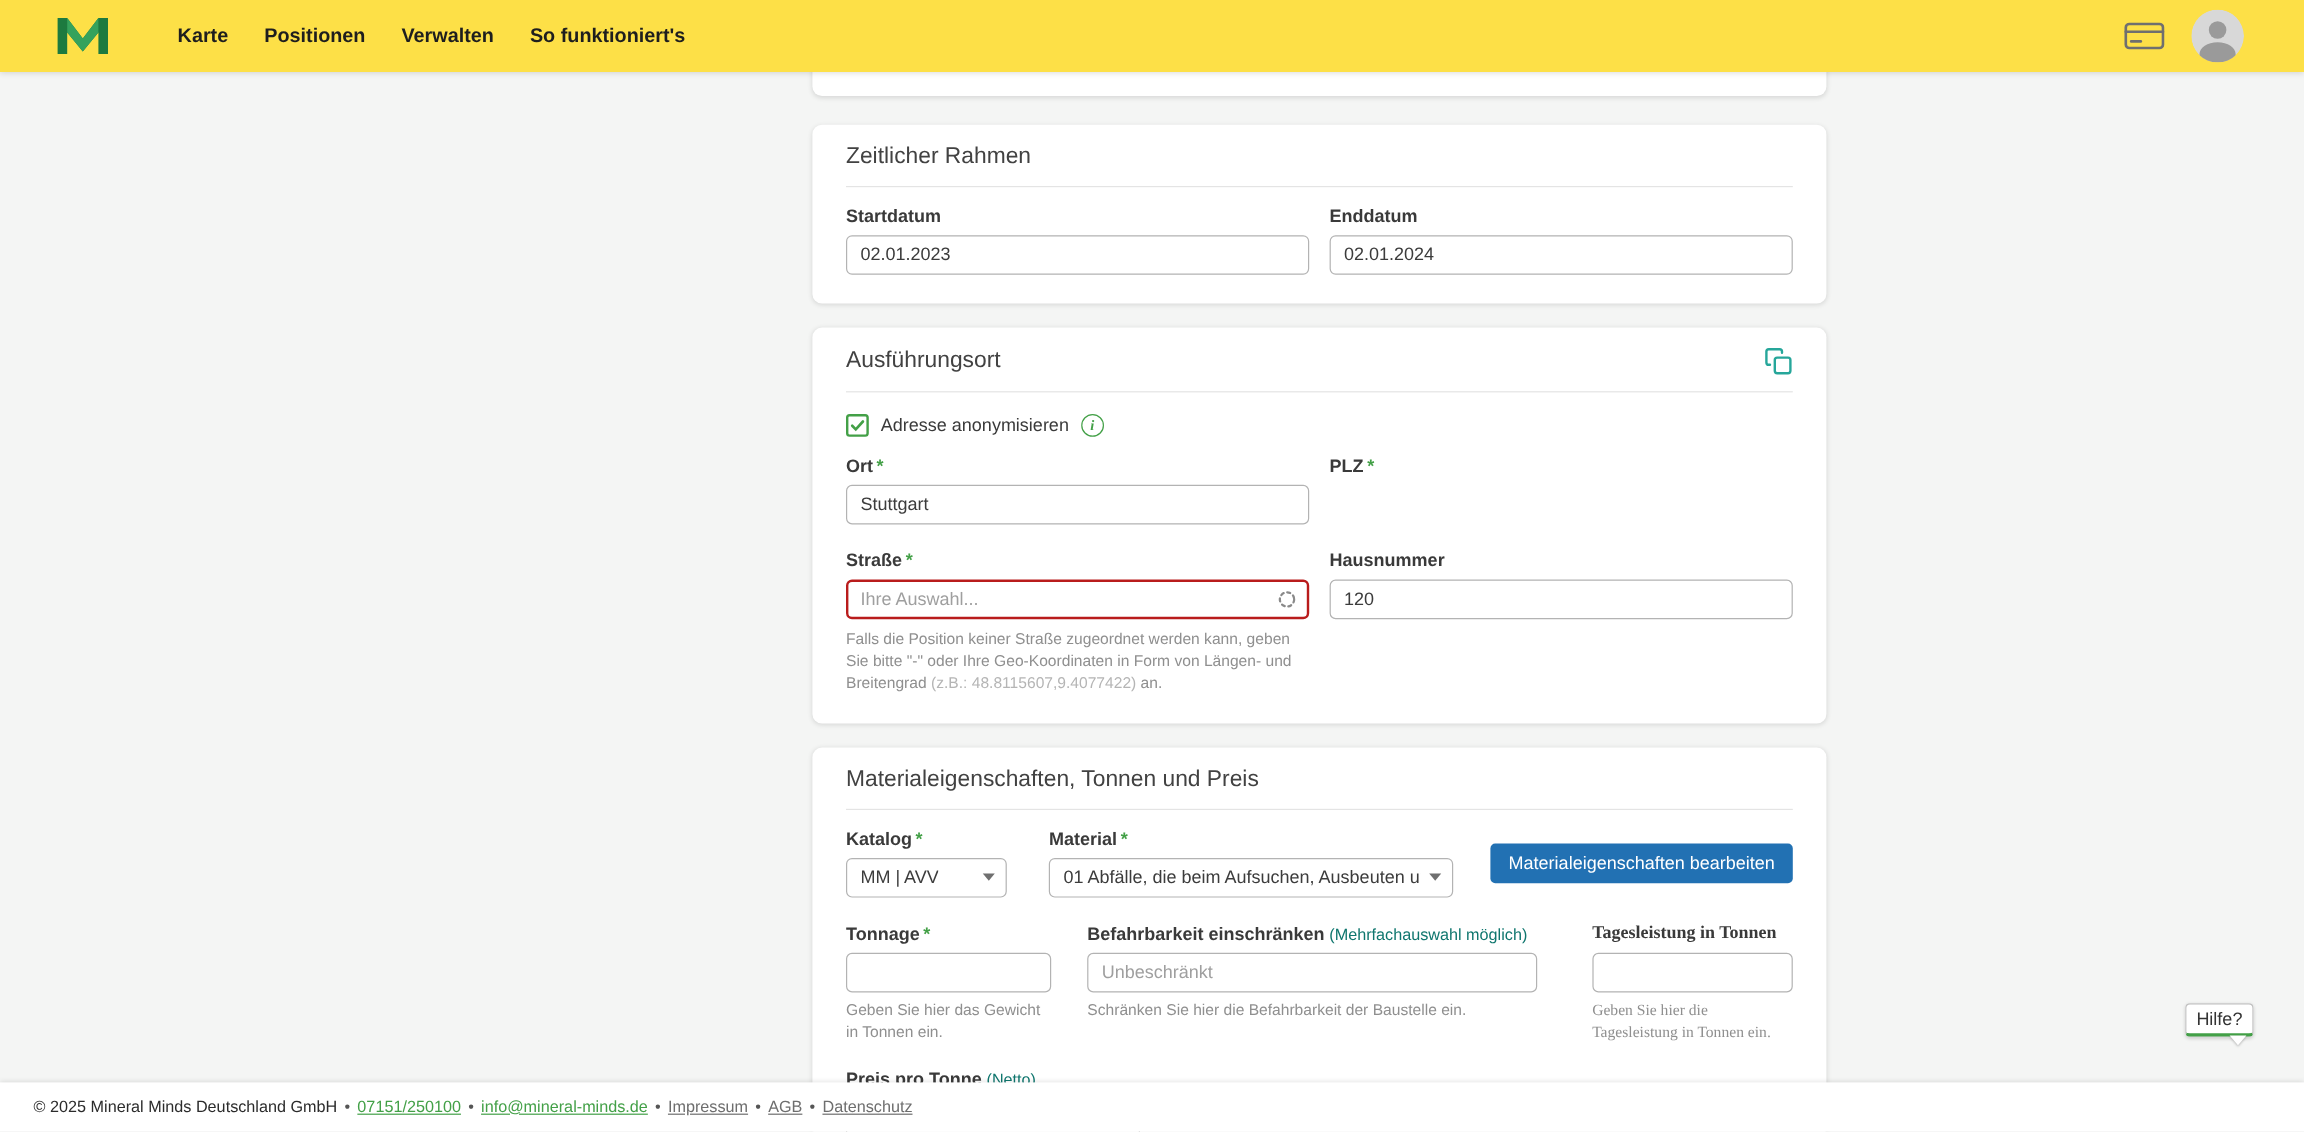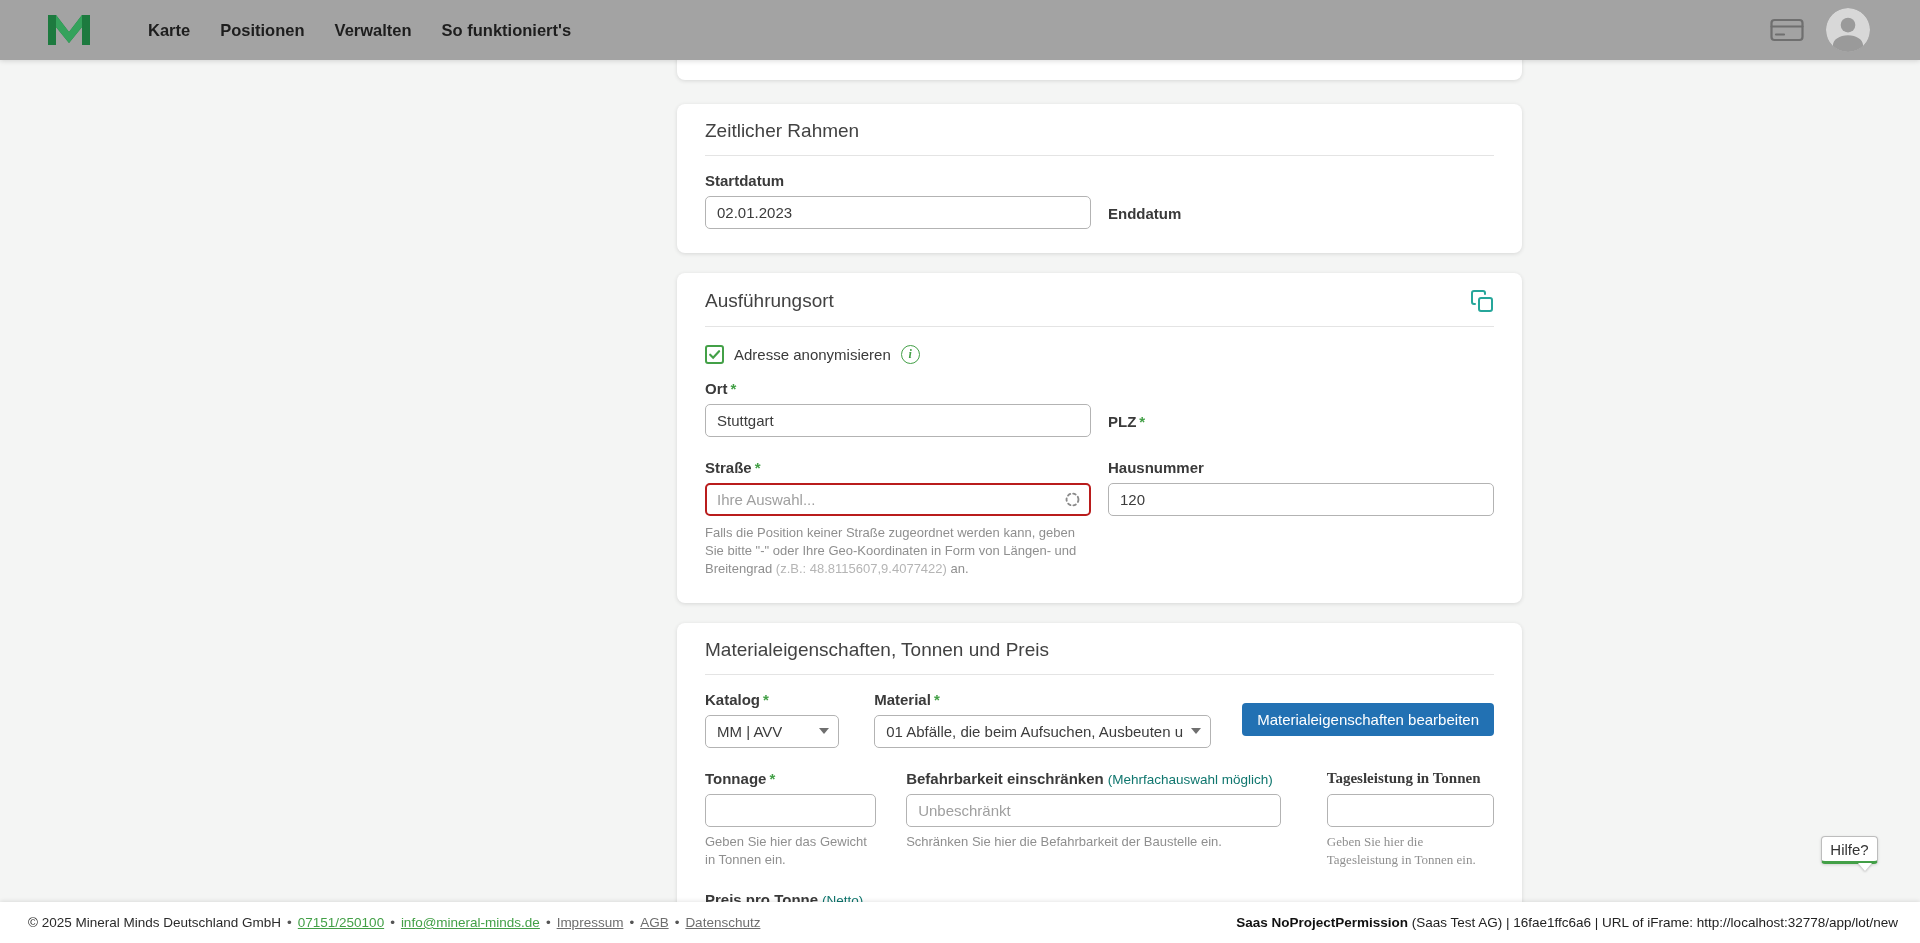--- a/index.html
+++ b/index.html
@@ -5,21 +5,21 @@
   * { box-sizing: border-box; }
   html,body { margin:0; padding:0; }
   body {
     width:1920px; height:943px; position:relative; overflow:hidden;
     background:#f4f5f4; font-family:"Liberation Sans", sans-serif;
     -webkit-font-smoothing:antialiased;
   }
 
   
   .header {
-    position:absolute; top:0; left:0; right:0; height:60px; background:#a3a3a3;
+    position:absolute; top:0; left:0; right:0; height:60px; background:#fde047;
     box-shadow:0 1px 5px rgba(0,0,0,.14); z-index:20;
     display:flex; align-items:center; padding:0 50px 0 46px;
   }
   .logo { display:flex; align-items:center; cursor:pointer; }
   .nav { display:flex; gap:30px; margin-left:56px; }
   .nav-item { font-size:16.5px; font-weight:700; color:#1e1e1e; cursor:pointer; white-space:nowrap; }
   .header-right { margin-left:auto; display:flex; align-items:center; gap:22px; }
   .icon-btn { display:flex; align-items:center; justify-content:center; cursor:pointer; }
   .avatar { width:44px; height:44px; border-radius:50%; overflow:hidden; cursor:pointer; }
 
@@ -28,21 +28,21 @@
   .card { background:#fff; border-radius:8px; box-shadow:0 1px 4px rgba(0,0,0,.12); }
   .card-partial { height:40px; margin-top:40px; }
   .card-pad { padding:16px 28px 24px; }
   .mt24 { margin-top:24px; }
   .mt20 { margin-top:20px; }
 
   .card-title-row { display:flex; align-items:center; justify-content:space-between; }
   .card-title { font-size:19px; font-weight:400; color:#424242; }
   .divider { height:1px; background:#e4e4e4; margin-top:13px; }
 
-  .row2 { display:flex; gap:17px; margin-top:16px;align-items:flex-end; }
+  .row2 { display:flex; gap:17px; margin-top:16px; }
   .field { flex:1; min-width:0; }
   .label { display:block; font-size:15px; font-weight:700; color:#3a3a3a; margin-bottom:7px; white-space:nowrap; }
   .star { color:#43a047; margin-left:3px; font-weight:700; }
   .hint { font-weight:400; color:#0f766e; font-size:13.5px; margin-left:4px; }
 
   .input {
     width:100%; height:33px; border:1px solid #b3b3b3; border-radius:5px;
     padding:0 11px; font-size:15px; color:#3c3c3c; background:#fff; font-family:inherit;
     display:block;
   }
@@ -169,20 +169,21 @@
       <div class="field">
         <label class="label">
           <span>Startdatum</span>
         </label>
         <input class="input" type="text" value="02.01.2023" style="">
       </div>
       <div class="field">
         <label class="label">
           <span>Enddatum</span>
         </label>
+        <input class="input" type="text" value="02.01.2024" style="">
       </div>
     </div>
   </div>
 
   <div class="card card-pad mt20">
     <div class="card-title-row">
       <div class="card-title">Ausführungsort</div>
       <div class="icon-btn">
         <svg width="24" height="24" viewBox="0 0 24 24" fill="none" stroke="#26a69a" stroke-width="2" stroke-linecap="round" stroke-linejoin="round">
           <rect x="9" y="9" width="13" height="13" rx="2"></rect>
@@ -311,16 +312,13 @@
     <a class="flink-green">07151/250100</a>
     <span class="sep">•</span>
     <a class="flink-green">info@mineral-minds.de</a>
     <span class="sep">•</span>
     <a class="flink-gray">Impressum</a>
     <span class="sep">•</span>
     <a class="flink-gray">AGB</a>
     <span class="sep">•</span>
     <a class="flink-gray">Datenschutz</a>
   </div>
-  <div class="footer-right">
-    <span class="bold">Saas NoProjectPermission</span><span> (Saas Test AG) | 16fae1ffc6a6 | URL of iFrame: http://localhost:32778/app/lot/new</span>
-  </div>
 </div>
 
 </body></html>

